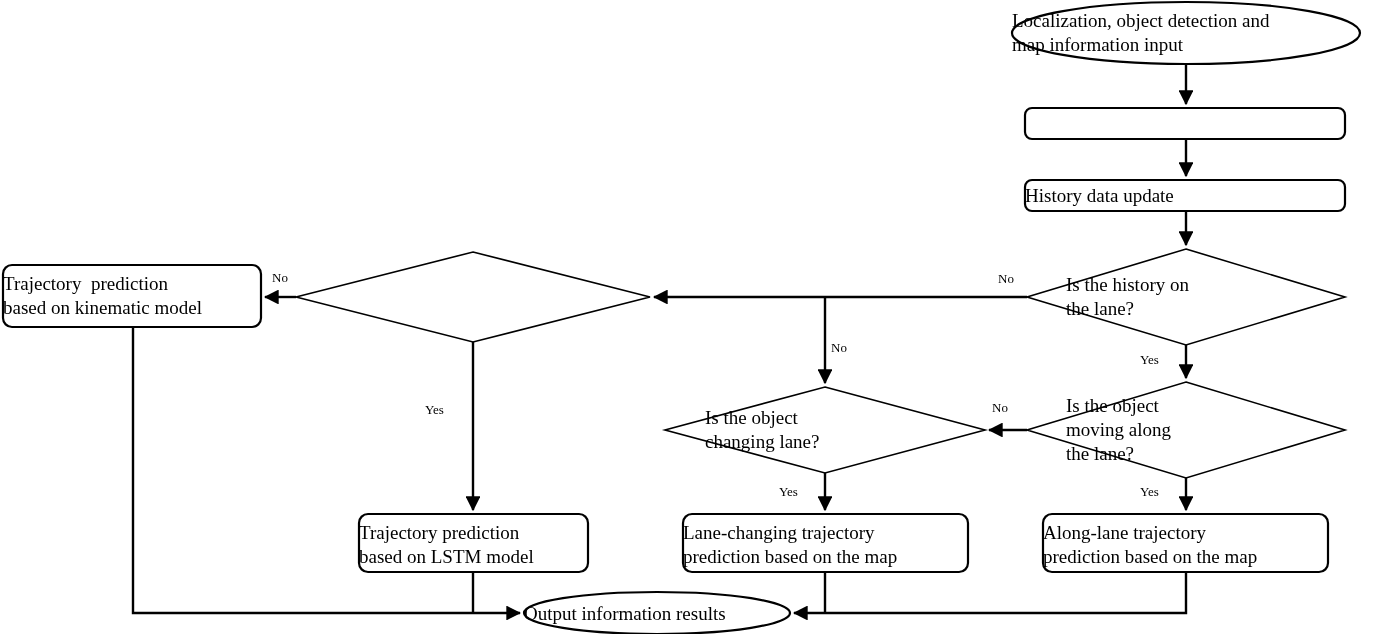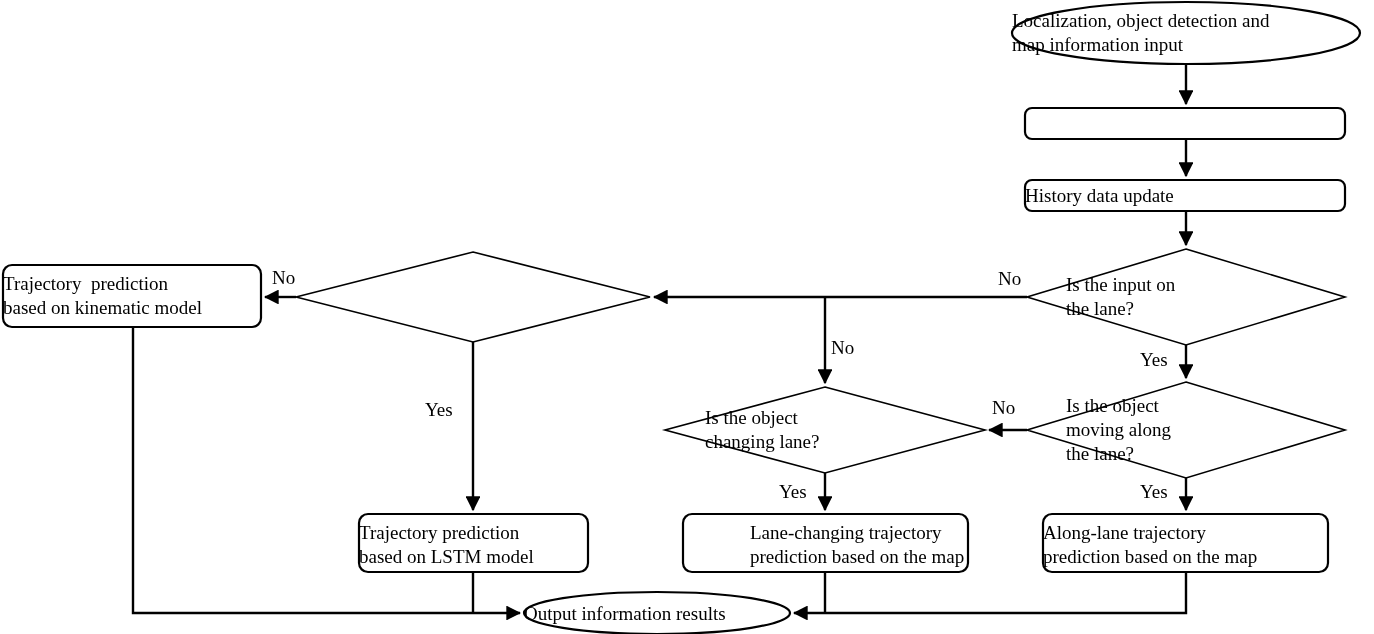--- a/index.html
+++ b/index.html
@@ -44,21 +44,21 @@
     font-family: "Liberation Serif", "DejaVu Serif", serif;
     font-size: 19px;
     line-height: 24px;
     white-space: pre;
     pointer-events: none;
   }
   .edge-label {
     position: absolute;
     color: #000000;
     font-family: "Liberation Serif", "DejaVu Serif", serif;
-    font-size: 19px;
+    font-size: 13px;
     line-height: 20px;
     white-space: pre;
   }
 </style>
 </head>
 <body>
 
 <div id="canvas">
 
   <svg class="flow" viewBox="0 0 1374 634">
@@ -123,38 +123,38 @@
     <path class="conn" d="M 1186 572 L 1186 613 L 794 613" marker-end="url(#arrow)"></path>
 
   </svg>
 
   <div class="node-text" style="left:1012px; top:9px; width:348px;">Localization, object detection and
 map information input</div>
 
 
   <div class="node-text" style="left:1025px; top:184px; width:372px;">History data update</div>
 
-  <div class="node-text" style="left:1066px; top:273px; width:240px;">Is the input on
+  <div class="node-text" style="left:1066px; top:273px; width:240px;">Is the history on
 the lane?</div>
 
   <div class="node-text" style="left:1066px; top:394px; width:240px;">Is the object
 moving along
 the lane?</div>
 
   <div class="node-text" style="left:705px; top:406px; width:240px;">Is the object
 changing lane?</div>
 
 
   <div class="node-text" style="left:3px; top:272px; width:258px;">Trajectory  prediction
 based on kinematic model</div>
 
   <div class="node-text" style="left:359px; top:521px; width:229px;">Trajectory prediction
 based on LSTM model</div>
 
-  <div class="node-text" style="left:722px; top:521px; width:280px;padding-left:28px;">Lane-changing trajectory
+  <div class="node-text" style="left:683px; top:521px; width:280px;">Lane-changing trajectory
 prediction based on the map</div>
 
   <div class="node-text" style="left:1043px; top:521px; width:231px;">Along-lane trajectory
 prediction based on the map</div>
 
   <div class="node-text" style="left:524px; top:602px; width:266px;">Output information results</div>
 
   <div class="edge-label" style="left:998px; top:269px;">No</div>
 
   <div class="edge-label" style="left:1140px; top:350px;">Yes</div>

